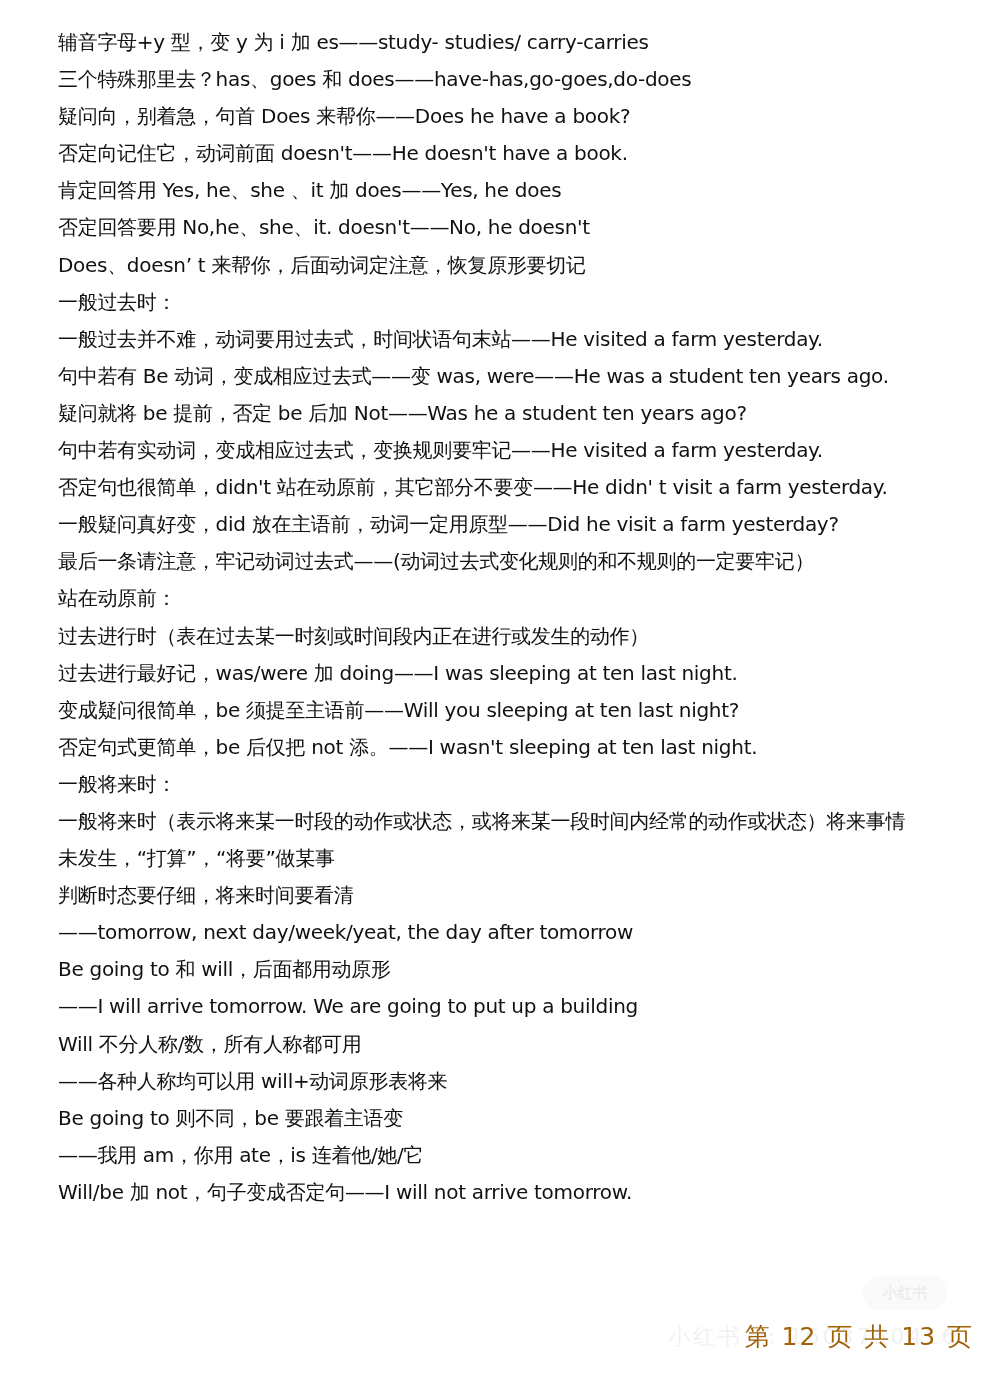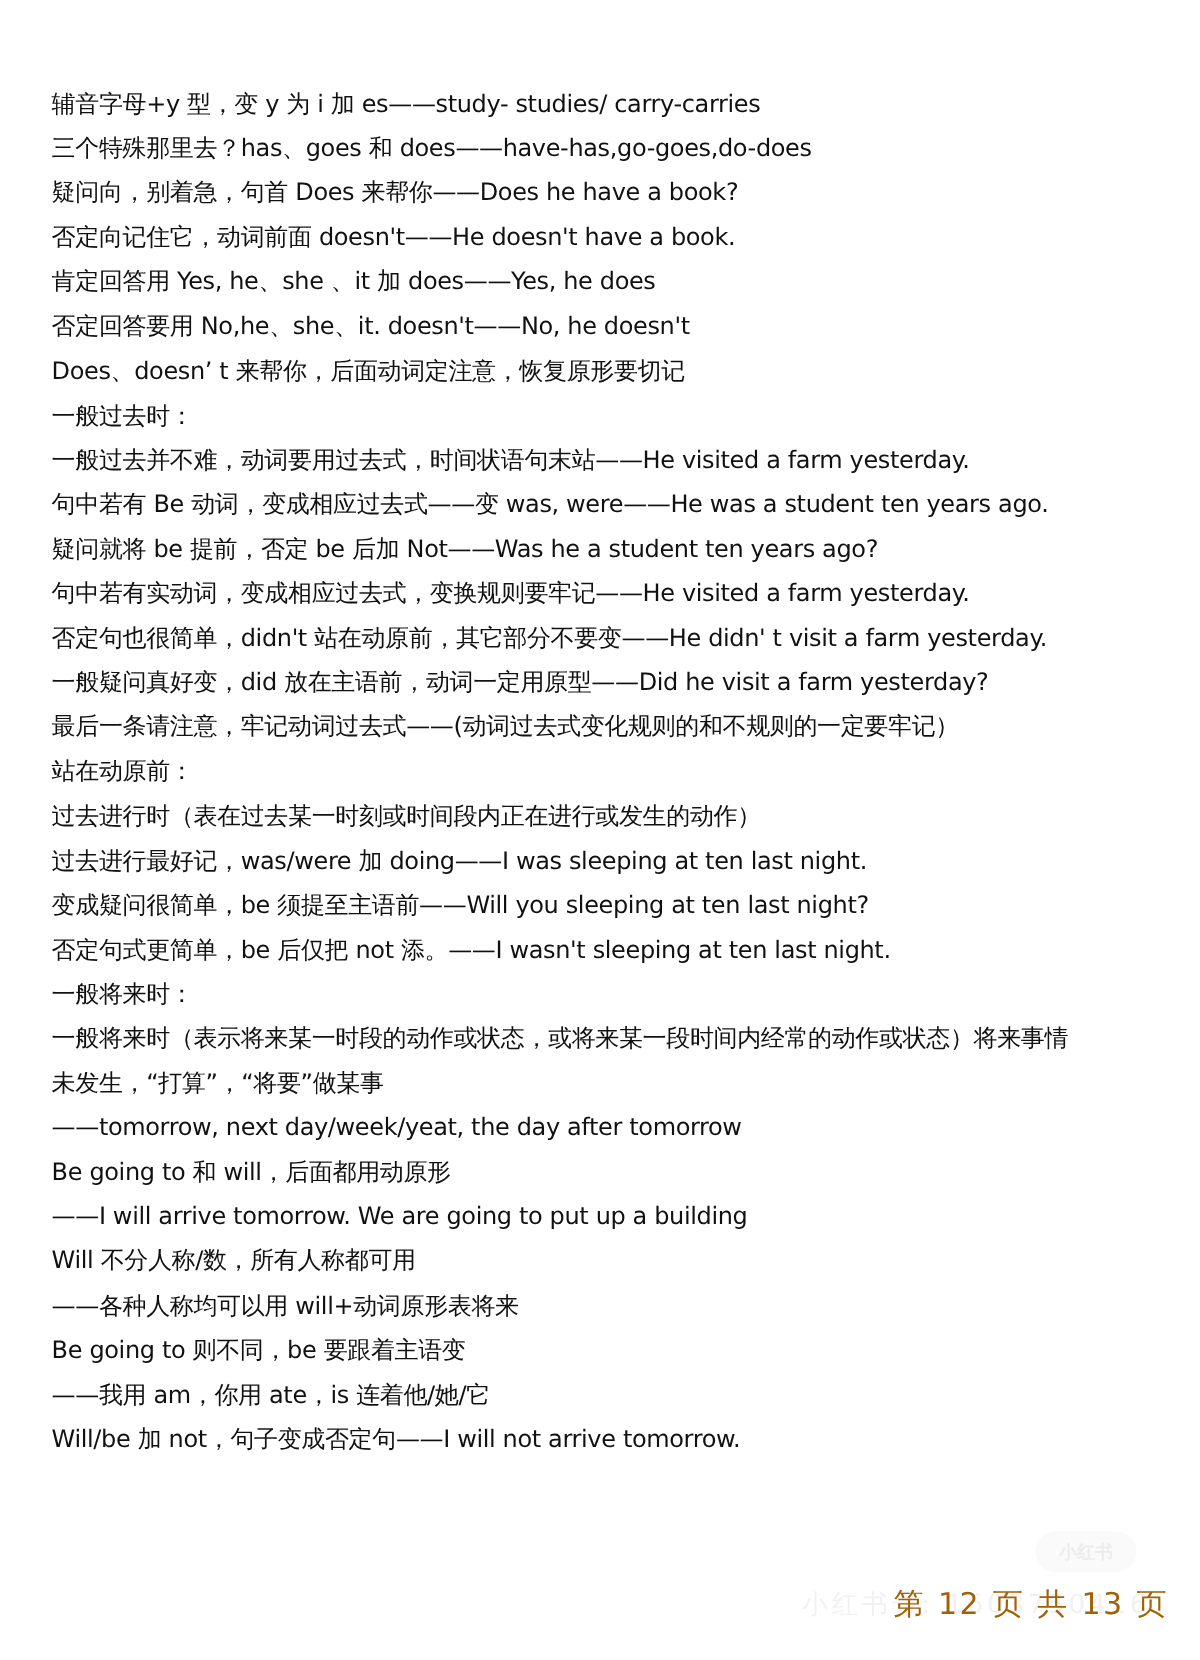--- a/index.html
+++ b/index.html
@@ -1,19 +1,19 @@
 <!DOCTYPE html>
 <html><head>
   <meta charset="utf-8">
   <style>
     html, body { margin: 0; padding: 0; background: #ffffff; }
     body { width: 1000px; height: 1383px; position: relative; overflow: hidden;
            font-family: "DejaVu Sans", "Liberation Sans", sans-serif; color: #111; }
     .page { position: absolute; left: 0; top: 0; width: 1000px; height: 1383px; }
-    .lines { position: absolute; left: 43px; top: 24px; width: 930px; margin-top: 44px; }
+    .lines { position: absolute; left: 58px; top: 24px; width: 930px; }
     .line { height: 37.1px; line-height: 37.1px; font-size: 20px; white-space: nowrap;
             letter-spacing: -0.3px; }
     .footer { position: absolute; right: 26px; top: 1320px; font-size: 25px; color: #a16207;
               letter-spacing: 2px; }
     .wm-text { position: absolute; left: 668px; top: 1322px; font-size: 22px; color: #f1f1f1;
                letter-spacing: 3px; z-index: 0; }
     .wm-logo { position: absolute; left: 863px; top: 1276px; width: 84px; height: 34px;
                border-radius: 17px; background: #fafafa; color: #ececec; font-size: 15px;
                font-weight: bold; text-align: center; line-height: 34px; }
     .footer { z-index: 1; }
@@ -42,20 +42,21 @@
     <div class="line">一般疑问真好变，did 放在主语前，动词一定用原型——Did he visit a farm yesterday?</div>
     <div class="line">最后一条请注意，牢记动词过去式——(动词过去式变化规则的和不规则的一定要牢记）</div>
     <div class="line">站在动原前：</div>
     <div class="line">过去进行时（表在过去某一时刻或时间段内正在进行或发生的动作）</div>
     <div class="line">过去进行最好记，was/were 加 doing——I was sleeping at ten last night.</div>
     <div class="line">变成疑问很简单，be 须提至主语前——Will you sleeping at ten last night?</div>
     <div class="line">否定句式更简单，be 后仅把 not 添。——I wasn't sleeping at ten last night.</div>
     <div class="line">一般将来时：</div>
     <div class="line">一般将来时（表示将来某一时段的动作或状态，或将来某一段时间内经常的动作或状态）将来事情</div>
     <div class="line">未发生，“打算”，“将要”做某事</div>
+    <div class="line">判断时态要仔细，将来时间要看清</div>
     <div class="line">——tomorrow, next day/week/yeat, the day after tomorrow</div>
     <div class="line">Be going to  和 will，后面都用动原形</div>
     <div class="line">——I will arrive tomorrow. We are going to put up a building</div>
     <div class="line">Will 不分人称/数，所有人称都可用</div>
     <div class="line">——各种人称均可以用 will+动词原形表将来</div>
     <div class="line">Be going to 则不同，be 要跟着主语变</div>
     <div class="line">——我用 am，你用 ate，is 连着他/她/它</div>
     <div class="line">Will/be  加 not，句子变成否定句——I will not arrive tomorrow.</div>
   </div>
 

